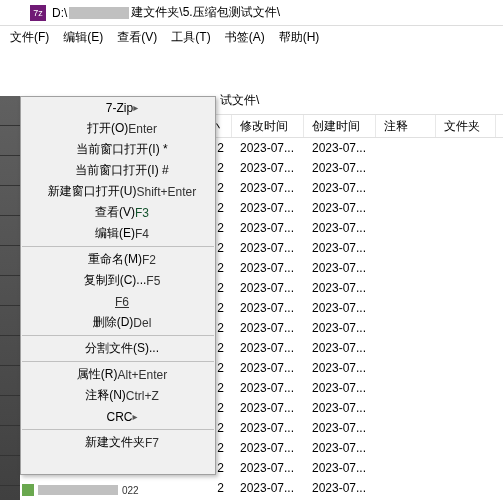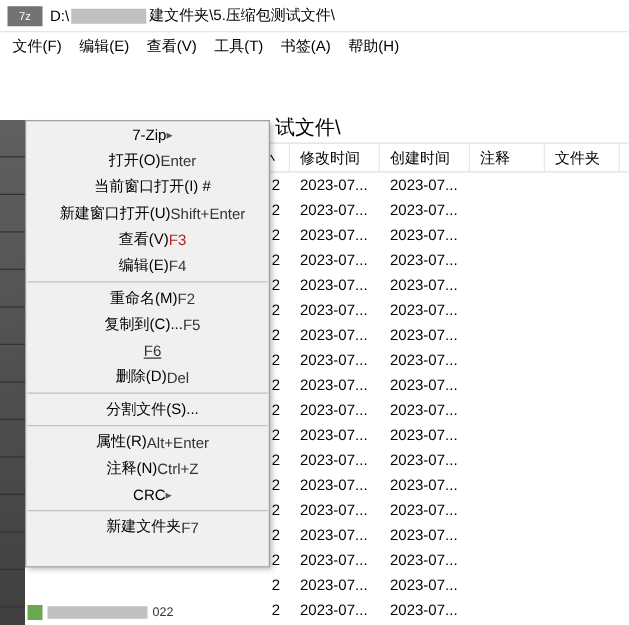--- a/index.html
+++ b/index.html
@@ -1,24 +1,24 @@
 <!DOCTYPE html>
 <html><head>
 <meta charset="utf-8">
 <style>
 * { margin:0; padding:0; box-sizing:border-box; font-family:"Microsoft YaHei","Segoe UI",sans-serif; }
 body { background:#fff; width:503px; height:500px; overflow:hidden; font-size:12px; color:#000; position:relative; }
 .title-bar { height:26px; display:flex; align-items:center; padding:0 6px; background:#fff; border-bottom:1px solid #ddd; }
-.title-icon { width:28px; height:16px; background:#737373; margin-right:6px; display:flex; align-items:center; justify-content:center; color:#fff; font-size:9px; }
+.title-icon { width:16px; height:16px; background:#701a75; margin-right:6px; display:flex; align-items:center; justify-content:center; color:#fff; font-size:9px;margin-left:24px; }
 .title-text { display:flex; align-items:center; }
 .title-mask { display:inline-block; width:60px; height:12px; background:#c0c0c0; margin:0 2px; }
 .menu-bar { height:22px; display:flex; align-items:center; padding:0 4px; gap:2px; background:#fff; }
 .menu-item { padding:2px 6px; cursor:default; }
 .content { position:relative; height:452px; background:#fff; }
-.path-bar { position:absolute; left:220px; top:44px; font-size:16px; }
+.path-bar { position:absolute; left:220px; top:44px; font-size:12px; }
 .file-header { position:absolute; left:188px; top:66px; right:0; height:24px; display:flex; align-items:flex-start; border-top:1px solid #e0e0e0; border-bottom:1px solid #e0e0e0; background:#fff; }
 .hcol { padding:0 8px; border-right:1px solid #e8e8e8; height:100%; display:flex; align-items:center; white-space:nowrap; }
 .file-rows { position:absolute; left:188px; top:90px; right:0; bottom:0; overflow:hidden; }
 .file-row { display:flex; height:20px; align-items:center; }
 .rcol { padding:0 8px; white-space:nowrap; }
 .dropdown { position:absolute; left:20px; top:48px; width:196px; background:#f0f0f0; border:1px solid #a0a0a0; box-shadow:2px 2px 4px rgba(0,0,0,0.25); z-index:10; }
 .dd-item { height:21px; display:flex; align-items:center; justify-content:center; padding:0 16px 0 24px; cursor:default; }
 .dd-sep { height:1px; background:#c0c0c0; margin:2px 1px; }
 .dd-arrow::after { content:"▸"; font-size:10px; color:#555; }
 .highlight-box { border:2px solid #e74c3c; border-radius:4px; padding:1px 0; margin:-1px 0; }
@@ -68,30 +68,34 @@
 
   <div class="dropdown" id="dropdown">
       <div class="dd-item dd-arrow">
         <span>7-Zip</span>
       </div>
       <div class="dd-item">
         <span>打开(O)</span>
         <span style="color: rgb(51, 51, 51);">Enter</span>
       </div>
       <div class="dd-item">
+        <span>当前窗口打开(I) *</span>
+        <span style="color: rgb(51, 51, 51);"></span>
+      </div>
+      <div class="dd-item">
         <span>当前窗口打开(I) #</span>
         <span style="color: rgb(51, 51, 51);"></span>
       </div>
       <div class="dd-item">
         <span>新建窗口打开(U)</span>
         <span style="color: rgb(51, 51, 51);">Shift+Enter</span>
       </div>
       <div class="dd-item">
         <span>查看(V)</span>
-        <span style="color: #b91c1c;">F3</span>
+        <span style="color: #14532d;">F3</span>
       </div>
       <div class="dd-item">
         <span>编辑(E)</span>
         <span style="color: rgb(51, 51, 51);">F4</span>
       </div>
       <div class="dd-sep"></div>
       <div class="dd-item">
         <span>重命名(M)</span>
         <span style="color: rgb(51, 51, 51);">F2</span>
       </div>

